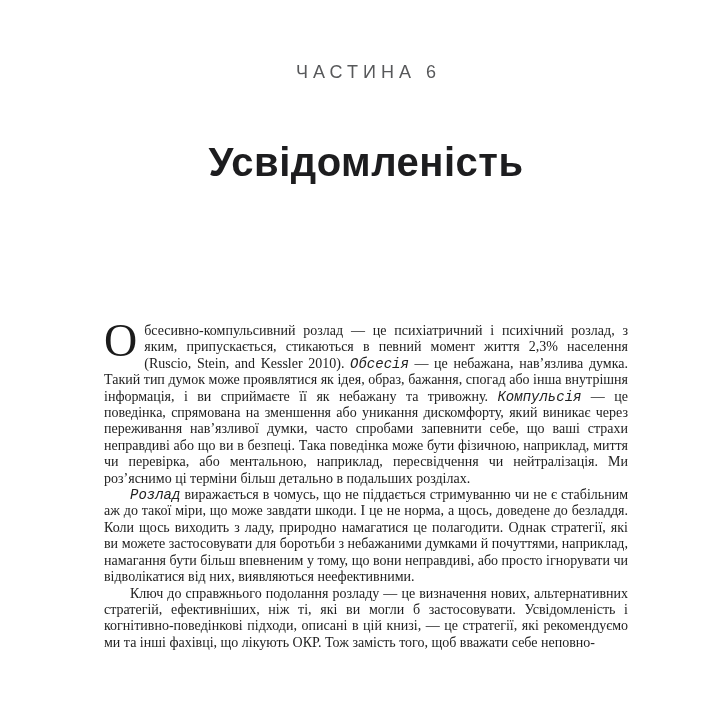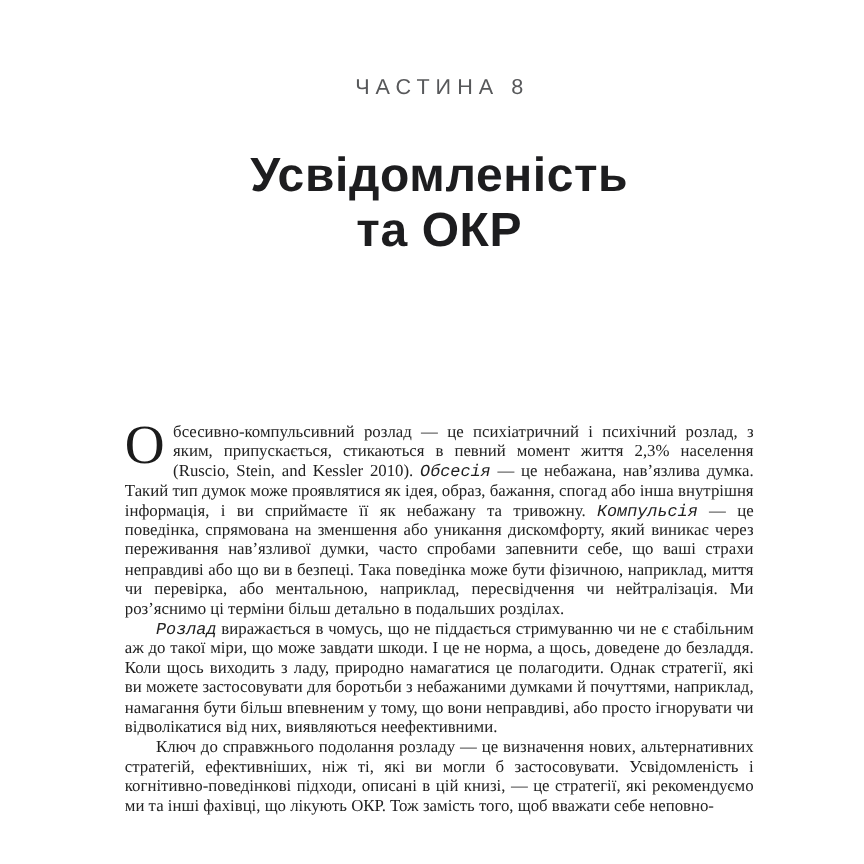--- a/index.html
+++ b/index.html
@@ -24,21 +24,21 @@
     text-align: center;
     font-family: "Liberation Sans", sans-serif;
     font-size: 18px;
     font-weight: 400;
     letter-spacing: 5px;
     color: #57585a;
     text-indent: 5px; 
     white-space: nowrap;
   }
   .part-title {
-    margin-top: 40px;
+    margin-top: 56px;
     text-align: center;
     font-family: "Liberation Sans", sans-serif;
     font-weight: 700;
     font-size: 40px;
     line-height: 46px;
     color: #1d1d1f;
     letter-spacing: 0.5px;
   }
   .body-text {
     margin-top: 138px;
@@ -63,24 +63,23 @@
     padding: 2px 7px 0 0;
     color: #1b1b1b;
   }
   em { font-style: italic; font-family: Liberation Mono, monospace; }
 </style>
 </head>
 <body>
 
 <div class="page">
   <div class="content">
-    <div class="kicker">ЧАСТИНА 8</div>
+    <div class="kicker">ЧАСТИНА 6</div>
     <div class="part-title">
       <div>Усвідомленість</div>
-      <div>та ОКР</div>
     </div>
     <div class="body-text">
         <p><span class="dropcap">О</span><span>бсесивно-компульсивний розлад — це психіатричний і психічний розлад, з яким, припускається, стикаються в певний момент життя 2,3% населення (Ruscio, Stein, and Kessler 2010). </span><em>Обсесія</em><span> — це небажана, нав’язлива думка. Такий тип думок може проявлятися як ідея, образ, бажання, спогад або інша внутрішня інформація, і ви сприймаєте її як небажану та тривожну. </span><em>Компульсія</em><span> — це поведінка, спрямована на зменшення або уникання дискомфорту, який виникає через переживання нав’язливої думки, часто спробами запевнити себе, що ваші страхи неправдиві або що ви в безпеці. Така поведінка може бути фізичною, наприклад, миття чи перевірка, або ментальною, наприклад, пересвідчення чи нейтралізація. Ми роз’яснимо ці терміни більш детально в подальших розділах.</span></p>
         <p class="indent"><em>Розлад</em><span> виражається в чомусь, що не піддається стримуванню чи не є стабільним аж до такої міри, що може завдати шкоди. І це не норма, а щось, доведене до безладдя. Коли щось виходить з ладу, природно намагатися це полагодити. Однак стратегії, які ви можете застосовувати для боротьби з небажаними думками й почуттями, наприклад, намагання бути більш впевненим у тому, що вони неправдиві, або просто ігнорувати чи відволікатися від них, виявляються неефективними.</span></p>
         <p class="indent"><span>Ключ до справжнього подолання розладу — це визначення нових, альтернативних стратегій, ефективніших, ніж ті, які ви могли б застосовувати. Усвідомленість і когнітивно-поведінкові підходи, описані в цій книзі, — це стратегії, які рекомендуємо ми та інші фахівці, що лікують ОКР. Тож замість того, щоб вважати себе неповно-</span></p>
       </div>
   </div>
 </div>
 
 </body></html>

